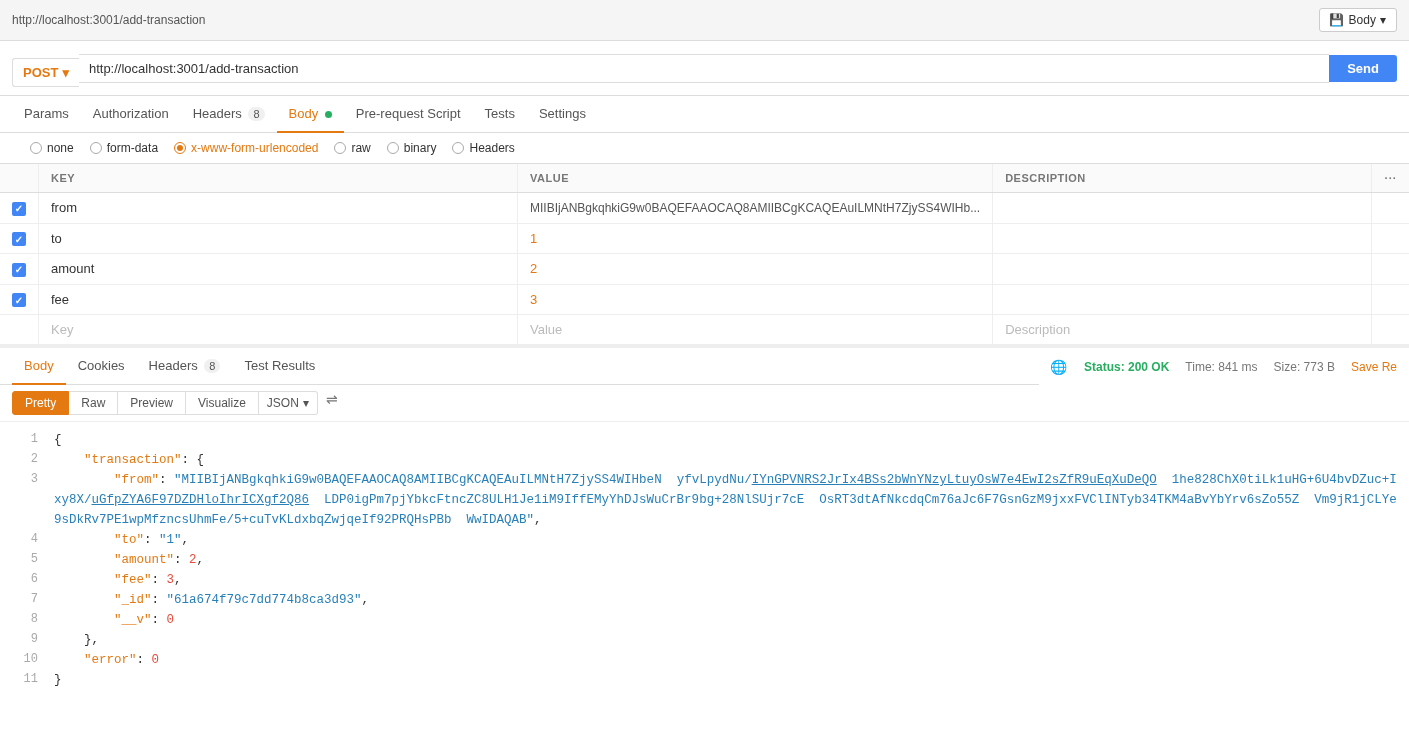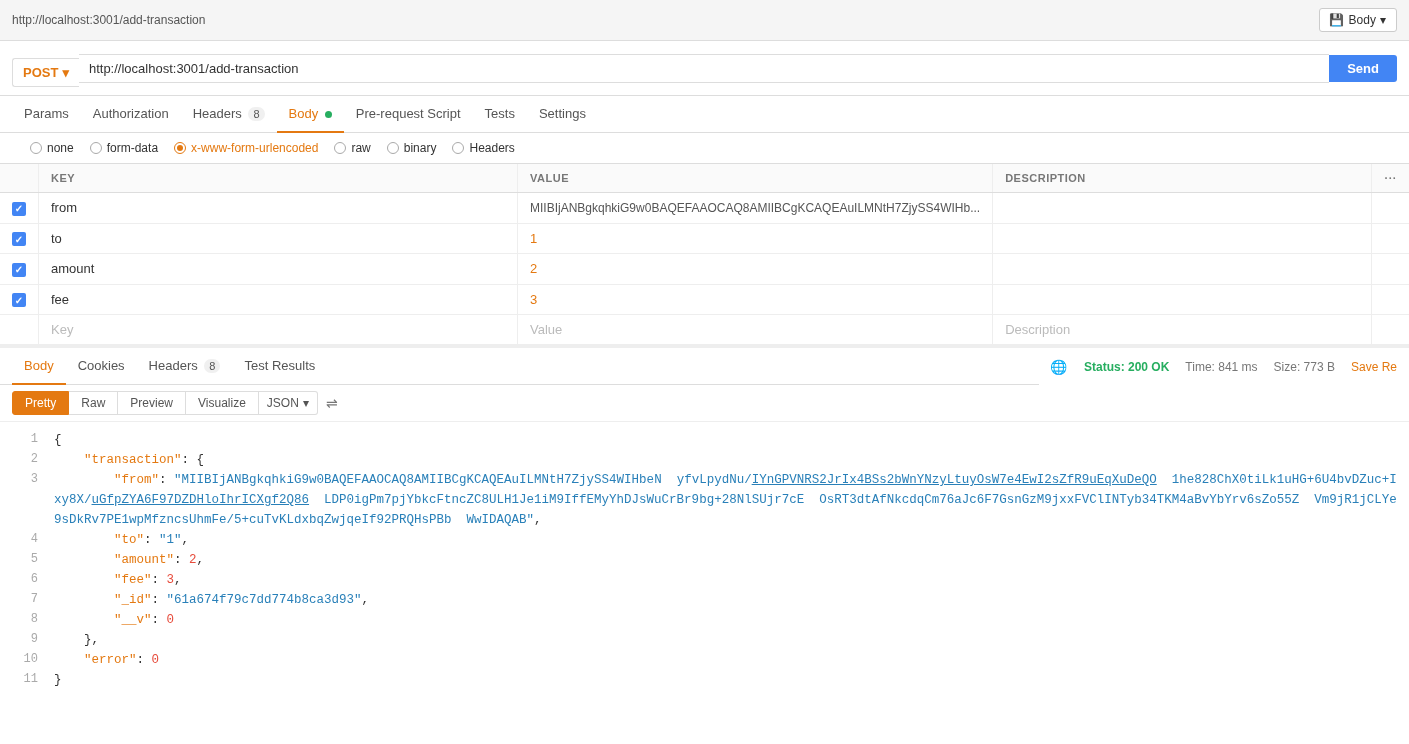--- a/index.html
+++ b/index.html
@@ -110,21 +110,21 @@
       display: flex; align-items: center; justify-content: flex-end;
       gap: 16px; padding: 0 12px;
     }
     .status-ok { color: #27ae60; font-size: 12px; font-weight: 600; }
     .status-meta { color: #777; font-size: 12px; }
     .save-response-btn { color: #e47911; font-size: 12px; cursor: pointer; }
     .globe-icon { color: #777; font-size: 14px; }
 
     
     .format-tabs {
-      display: flex; align-items: center; gap: 0; padding: 6px 12px;
+      display: flex; gap: 0; padding: 6px 12px;
       border-bottom: 1px solid #eee; background: #fff;
     }
     .fmt-tab {
       padding: 4px 12px; font-size: 12px; color: #555; cursor: pointer;
       border: 1px solid #ddd; background: #fff;
     }
     .fmt-tab:first-child { border-radius: 3px 0 0 3px; }
     .fmt-tab.active { background: #e47911; color: #fff; border-color: #e47911; }
     .fmt-tab:not(:first-child) { border-left: none; }
     .json-select {

